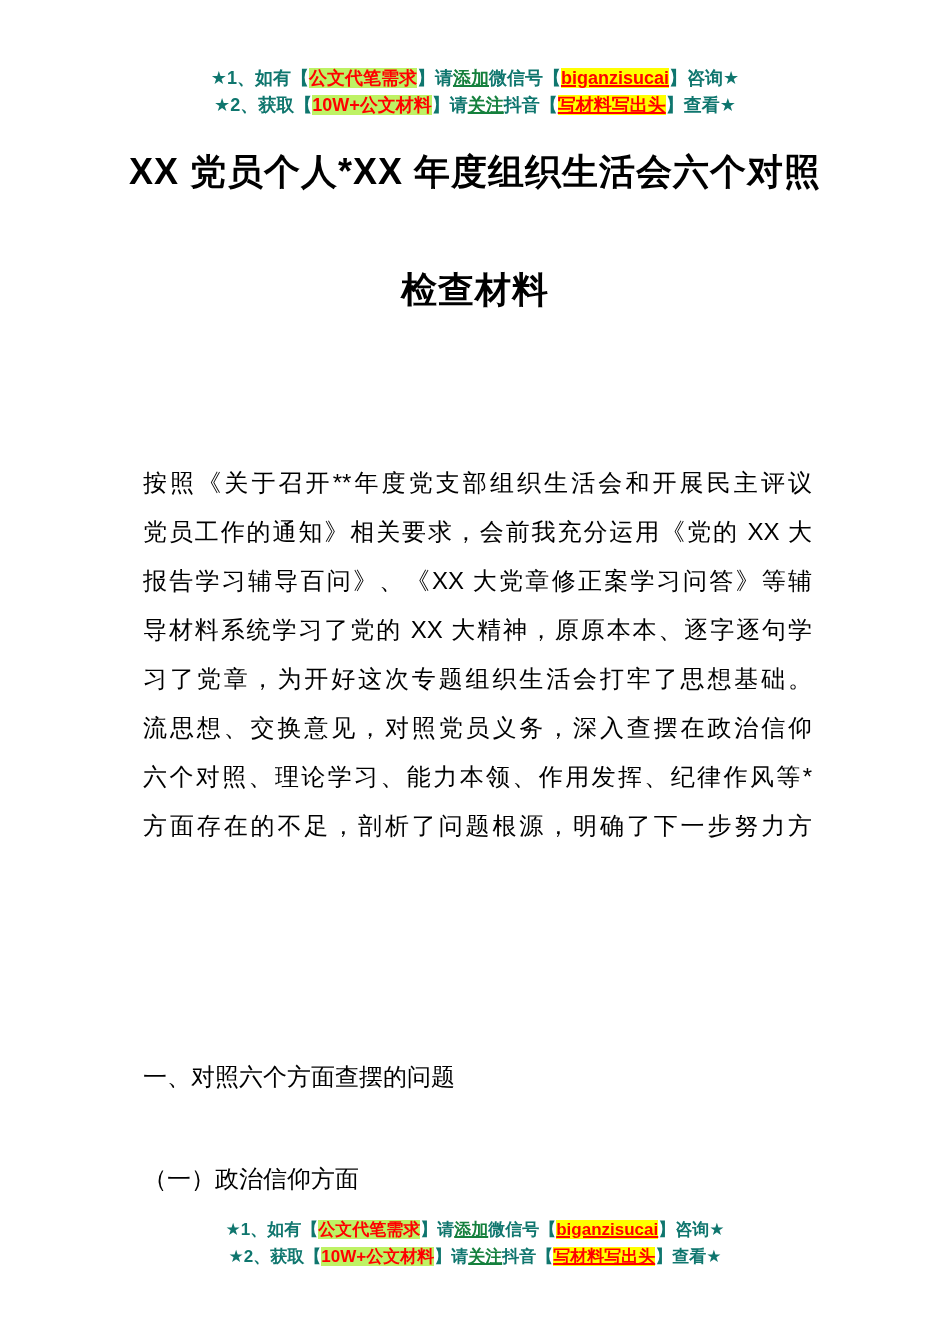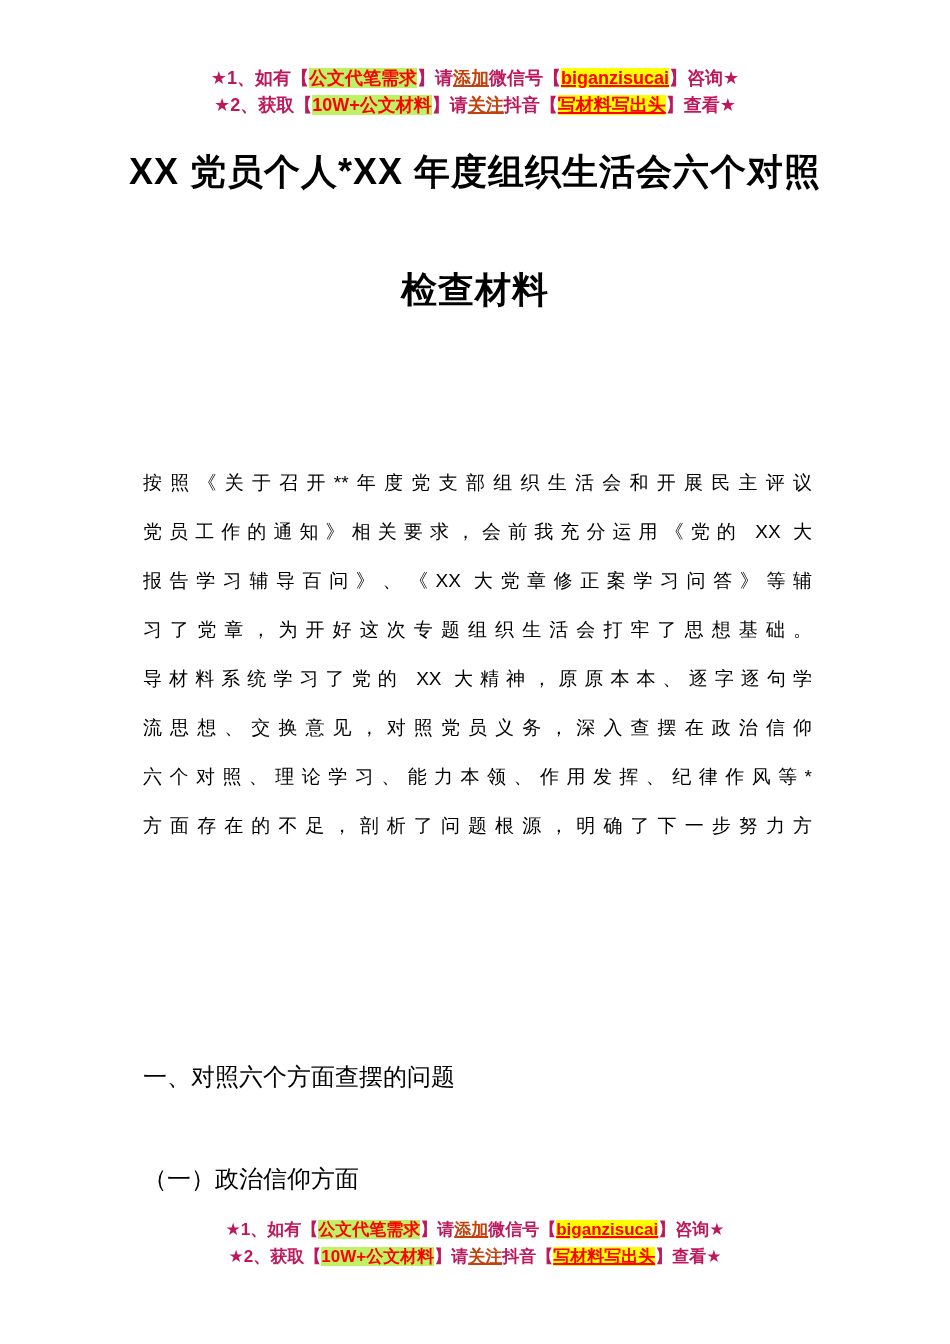--- a/index.html
+++ b/index.html
@@ -17,43 +17,43 @@
   .promo {
     position: absolute;
     left: 0; right: 0;
     text-align: center;
     font-weight: bold;
     white-space: nowrap;
   }
   #promo-header { top: 65px; font-size: 18px; line-height: 27px; }
   #promo-footer { top: 1216px; font-size: 17px; line-height: 27px; }
   .promo-line { width: 100%; }
-  .seg-plain { color: #be185d; text-align: right; }
+  .seg-plain { color: #0f766e; text-align: right; }
   .seg-hl   { color: #ff0000; background: #bef264; }
   .seg-hl-u { color: #ff0000; background: #ffff00; text-decoration: underline; text-decoration-thickness: 2px; }
-  .seg-u    { color: #c2410c; text-decoration: underline; text-decoration-thickness: 2px; }
+  .seg-u    { color: #15803d; text-decoration: underline; text-decoration-thickness: 2px; }
   
   .title-line {
     position: absolute;
     left: 0; right: 0;
     text-align: center;
     font-weight: bold;
     font-size: 36px;
     line-height: 44px;
     letter-spacing: 1px;
   }
   #title-line1 { top: 150px; }
   #title-line2 { top: 268px; }
   
   #body-text {
     position: absolute;
     top: 458px;
     left: 143px;
     width: 669px;
-    font-size: 19px;
+    font-size: 24px;
     line-height: 49px;
   }
   .body-line {
     height: 49px;
     text-align: justify;
     text-align-last: justify;
     text-justify: inter-character;
     white-space: nowrap;
   }
   .body-line.last { text-align-last: left; }
@@ -79,22 +79,22 @@
     </div>
 
   <div class="title-line" id="title-line2">检查材料</div>
 
   <div class="title-line" id="title-line1">XX 党员个人*XX 年度组织生活会六个对照</div>
 
   <div id="body-text">
       <div class="body-line">按照《关于召开**年度党支部组织生活会和开展民主评议</div>
       <div class="body-line">党员工作的通知》相关要求，会前我充分运用《党的 XX 大</div>
       <div class="body-line">报告学习辅导百问》、《XX 大党章修正案学习问答》等辅</div>
+      <div class="body-line">导材料系统学习了党的 XX 大精神，原原本本、逐字逐句学</div>
       <div class="body-line">习了党章，为开好这次专题组织生活会打牢了思想基础。</div>
-      <div class="body-line">导材料系统学习了党的 XX 大精神，原原本本、逐字逐句学</div>
       <div class="body-line">流思想、交换意见，对照党员义务，深入查摆在政治信仰</div>
       <div class="body-line">六个对照、理论学习、能力本领、作用发挥、纪律作风等*</div>
       <div class="body-line">方面存在的不足，剖析了问题根源，明确了下一步努力方</div>
     </div>
 
   <div class="heading" id="section-heading">一、对照六个方面查摆的问题</div>
 
   <div class="heading" id="sub-heading">（一）政治信仰方面</div>
 
   <div class="promo" id="promo-footer">

